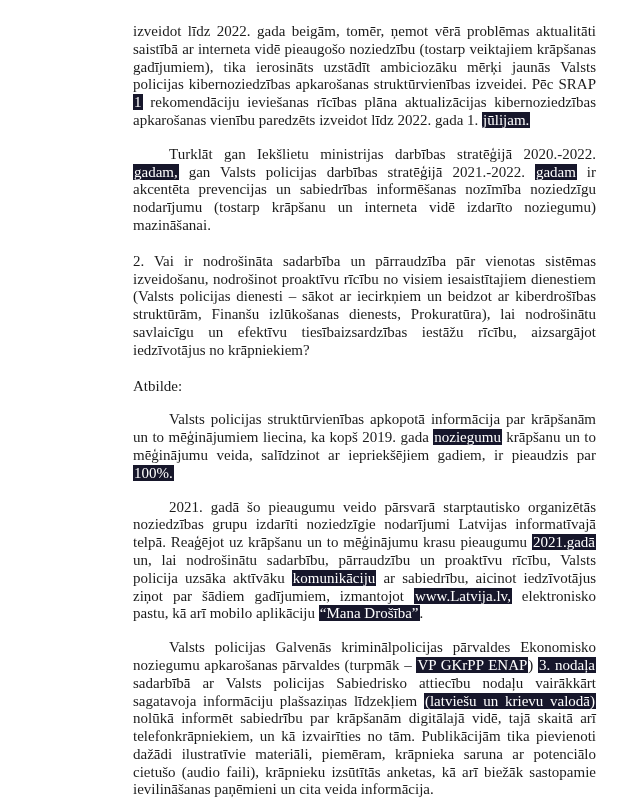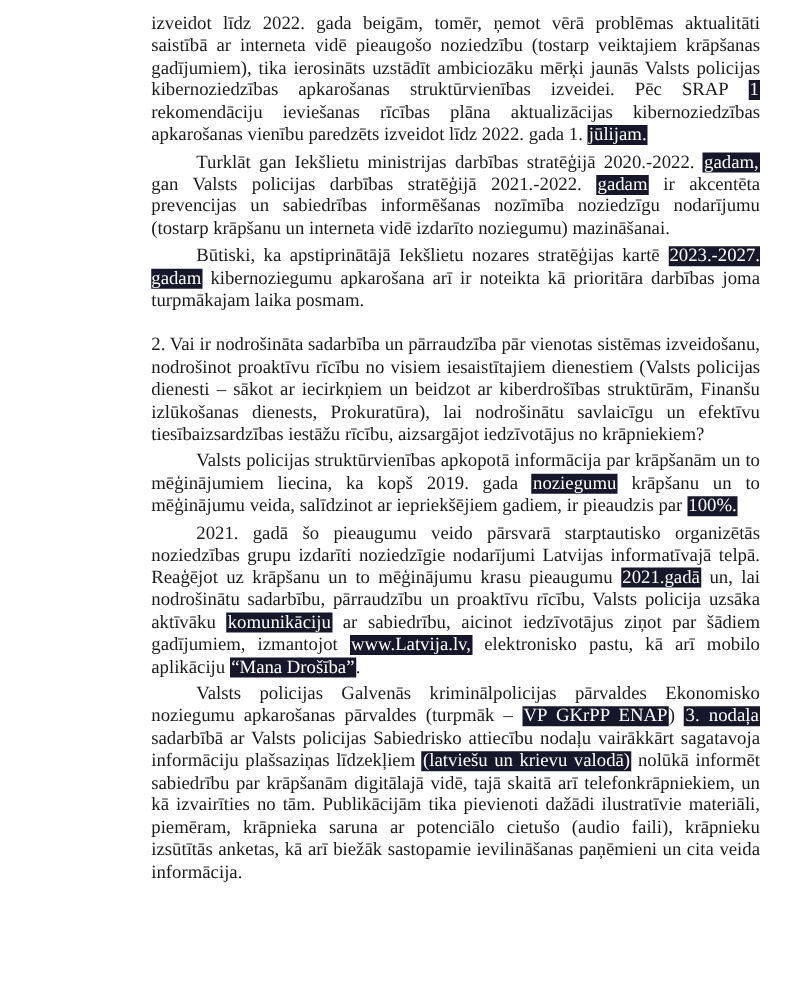--- a/index.html
+++ b/index.html
@@ -12,21 +12,21 @@
   .page{
     position:relative;
     width:643px;
     height:804px;
     box-sizing:border-box;
     background:var(--page-bg);
     padding:7px 31px 0 117px;
     overflow:hidden;
   }
   .doc-body p.para{
-    margin:4px;
+    margin:16px;
     font-family:"Liberation Serif","DejaVu Serif",serif;
     font-size:15px;
     line-height:17.8px;
     color:var(--text-color);
     text-align:justify;
   }
   .doc-body p.para.indent{text-indent:36px;}
   .doc-body p.para.italic{}
   .doc-body span.hl{
     background:var(--hl-bg);
@@ -34,19 +34,19 @@
     padding:0 1px;
   }
 </style>
 </head>
 <body>
 
 <div class="page">
   <div class="doc-body">
       <p class="para"><span>izveidot līdz 2022. gada beigām, tomēr, ņemot vērā problēmas aktualitāti saistībā ar interneta vidē pieaugošo noziedzību (tostarp veiktajiem krāpšanas gadījumiem), tika ierosināts uzstādīt ambiciozāku mērķi jaunās Valsts policijas kibernoziedzības apkarošanas struktūrvienības izveidei. Pēc SRAP </span><span class="hl">1</span><span> rekomendāciju ieviešanas rīcības plāna aktualizācijas kibernoziedzības apkarošanas vienību paredzēts izveidot līdz 2022. gada 1. </span><span class="hl">jūlijam.</span></p>
       <p class="para indent"><span>Turklāt gan Iekšlietu ministrijas darbības stratēģijā 2020.-2022. </span><span class="hl">gadam,</span><span> gan Valsts policijas darbības stratēģijā 2021.-2022. </span><span class="hl">gadam</span><span> ir akcentēta prevencijas un sabiedrības informēšanas nozīmība noziedzīgu nodarījumu (tostarp krāpšanu un interneta vidē izdarīto noziegumu) mazināšanai.</span></p>
-      <p class="para indent"><span>Būtiski, ka apstiprinātājā Iekšlietu nozares stratēģijas kartē </span><span class="hl">2023.-2027. gadam</span><span> kibernoziegumu apkarošana arī ir noteikta kā prioritāra darbības joma turpmākajam laika posmam.</span></p>
       <p class="para italic" style="margin-top: 18px;"><span>2. Vai ir nodrošināta sadarbība un pārraudzība pār vienotas sistēmas izveidošanu, nodrošinot proaktīvu rīcību no visiem iesaistītajiem dienestiem (Valsts policijas dienesti – sākot ar iecirkņiem un beidzot ar kiberdrošības struktūrām, Finanšu izlūkošanas dienests, Prokuratūra), lai nodrošinātu savlaicīgu un efektīvu tiesībaizsardzības iestāžu rīcību, aizsargājot iedzīvotājus no krāpniekiem?</span></p>
+      <p class="para" style="margin-top: 18px;"><span>Atbilde:</span></p>
       <p class="para indent"><span>Valsts policijas struktūrvienības apkopotā informācija par krāpšanām un to mēģinājumiem liecina, ka kopš 2019. gada </span><span class="hl">noziegumu</span><span> krāpšanu un to mēģinājumu veida, salīdzinot ar iepriekšējiem gadiem, ir pieaudzis par </span><span class="hl">100%.</span></p>
       <p class="para indent"><span>2021. gadā šo pieaugumu veido pārsvarā starptautisko organizētās noziedzības grupu izdarīti noziedzīgie nodarījumi Latvijas informatīvajā telpā. Reaģējot uz krāpšanu un to mēģinājumu krasu pieaugumu </span><span class="hl">2021.gadā</span><span> un, lai nodrošinātu sadarbību, pārraudzību un proaktīvu rīcību, Valsts policija uzsāka aktīvāku </span><span class="hl">komunikāciju</span><span> ar sabiedrību, aicinot iedzīvotājus ziņot par šādiem gadījumiem, izmantojot </span><span class="hl">www.Latvija.lv,</span><span> elektronisko pastu, kā arī mobilo aplikāciju </span><span class="hl">“Mana Drošība”</span><span>.</span></p>
       <p class="para indent"><span>Valsts policijas Galvenās kriminālpolicijas pārvaldes Ekonomisko noziegumu apkarošanas pārvaldes (turpmāk – </span><span class="hl">VP GKrPP ENAP</span><span>) </span><span class="hl">3. nodaļa</span><span> sadarbībā ar Valsts policijas Sabiedrisko attiecību nodaļu vairākkārt sagatavoja informāciju plašsaziņas līdzekļiem </span><span class="hl">(latviešu un krievu valodā)</span><span> nolūkā informēt sabiedrību par krāpšanām digitālajā vidē, tajā skaitā arī telefonkrāpniekiem, un kā izvairīties no tām. Publikācijām tika pievienoti dažādi ilustratīvie materiāli, piemēram, krāpnieka saruna ar potenciālo cietušo (audio faili), krāpnieku izsūtītās anketas, kā arī biežāk sastopamie ievilināšanas paņēmieni un cita veida informācija.</span></p>
     </div>
 </div>
 
 </body></html>

